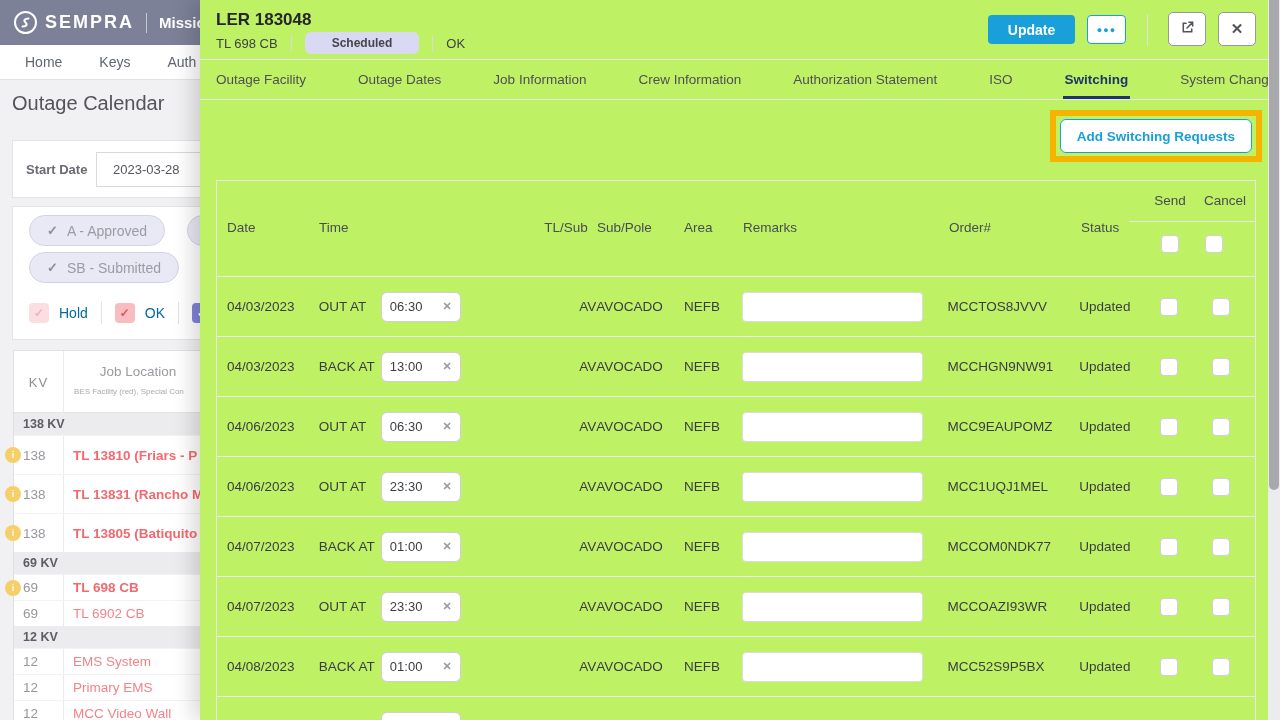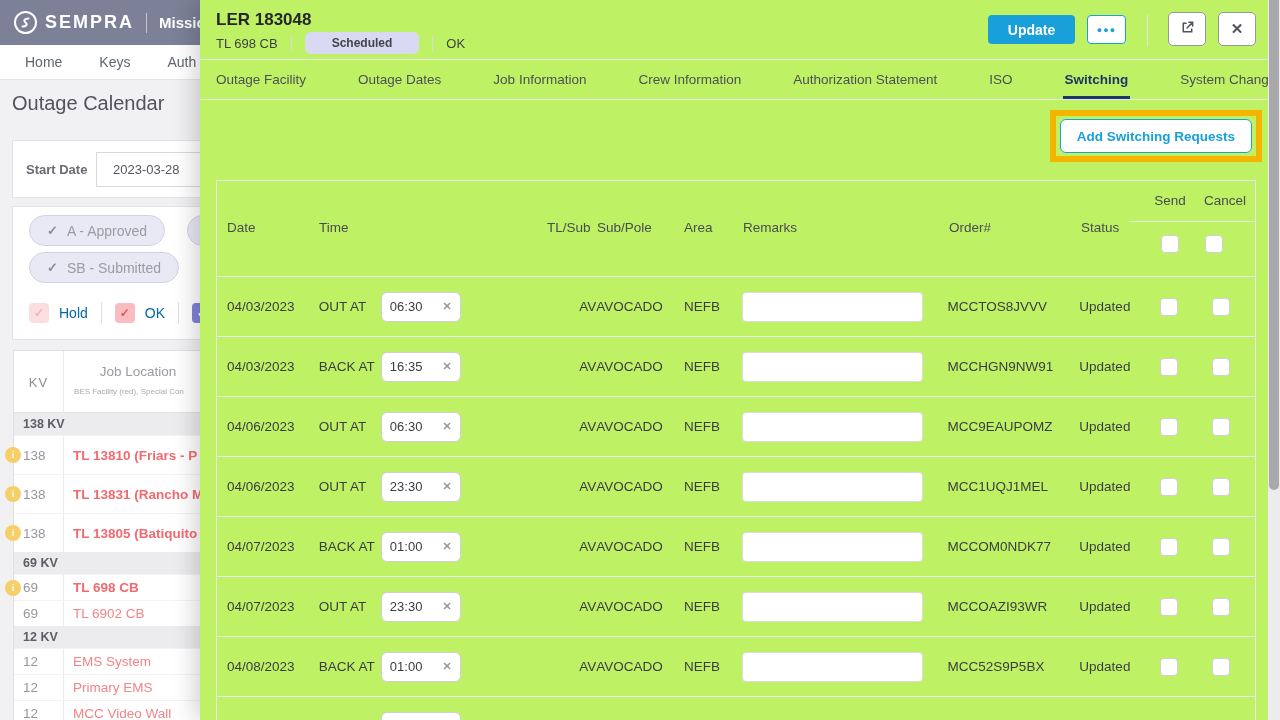--- a/index.html
+++ b/index.html
@@ -69,21 +69,21 @@
   .tab { height:40px; display:flex; align-items:center; font-size:13.5px; color:#4f4f57; cursor:pointer; position:relative; white-space:nowrap; }
   .tab.active { color:#1c3668; font-weight:bold; }
   .tab.active::after { content:""; position:absolute; left:-2px; right:-2px; bottom:0; height:3px; background:#1c3668; }
 
   .add-highlight { position:absolute; left:850px; top:110px; width:212px; height:52px; border:6px solid #f5b400; z-index:12; }
   .btn-add { position:absolute; left:860px; top:119px; width:192px; height:34px; background:#fff; border:1px solid #19a0db; border-radius:6px; color:#19a0db; font-family:inherit; font-size:13.5px; font-weight:bold; z-index:13; cursor:pointer; }
 
   .sw-table { position:absolute; left:16px; top:180px; width:1040px; height:540px; border:1px solid #e7e7ea; border-bottom:none; overflow:hidden; }
   .sw-head { position:relative; height:95px; font-size:13.5px; color:#4b4b53; }
   .h { position:absolute; top:39px; }
-  .h-date{left:10px} .h-time{left:102px} .h-tlsub{left:330px;width:62px;text-align:left} .h-subpole{left:380px} .h-area{left:467px} .h-remarks{left:526px} .h-order{left:732px} .h-status{left:864px}
+  .h-date{left:10px} .h-time{left:102px} .h-tlsub{left:318px;width:62px;text-align:center} .h-subpole{left:380px} .h-area{left:467px} .h-remarks{left:526px} .h-order{left:732px} .h-status{left:864px}
   .h-send { position:absolute; left:923px; top:12px; width:60px; text-align:center; }
   .h-cancel { position:absolute; left:978px; top:12px; width:60px; text-align:center; }
   .h-line { position:absolute; left:912px; right:0; top:40px; height:1px; background:#e7e7ea; }
   .h-cb-send { position:absolute; left:944px; top:54px; }
   .h-cb-cancel { position:absolute; left:988px; top:54px; }
 
   .sw-row { display:flex; align-items:center; min-height:60px; border-top:1px solid #ededf0; font-size:13.5px; color:#3c3c43; }
   .c-date{width:102px; padding-left:10px;}
   .c-time{width:216px; display:flex; align-items:center;}
   .time-label{width:58px; line-height:1.3;}
@@ -303,21 +303,21 @@
       <div class="c-cancel">
           <span class="cb-sq"></span>
         </div>
     </div>
 
     <div class="sw-row">
       <div class="c-date">04/03/2023</div>
       <div class="c-time">
         <span class="time-label">BACK AT</span>
         <span class="time-box">
-          <span class="time-val">16:35</span>
+          <span class="time-val">13:00</span>
           <span class="time-x">✕</span>
         </span>
       </div>
       <div class="c-tlsub">AV</div>
       <div class="c-subpole">AVOCADO</div>
       <div class="c-area">NEFB</div>
       <div class="c-remarks"><input class="remarks-input" style=""></div>
       <div class="c-order">MCCHGN9NW91</div>
       <div class="c-status">Updated</div>
       <div class="c-send">

